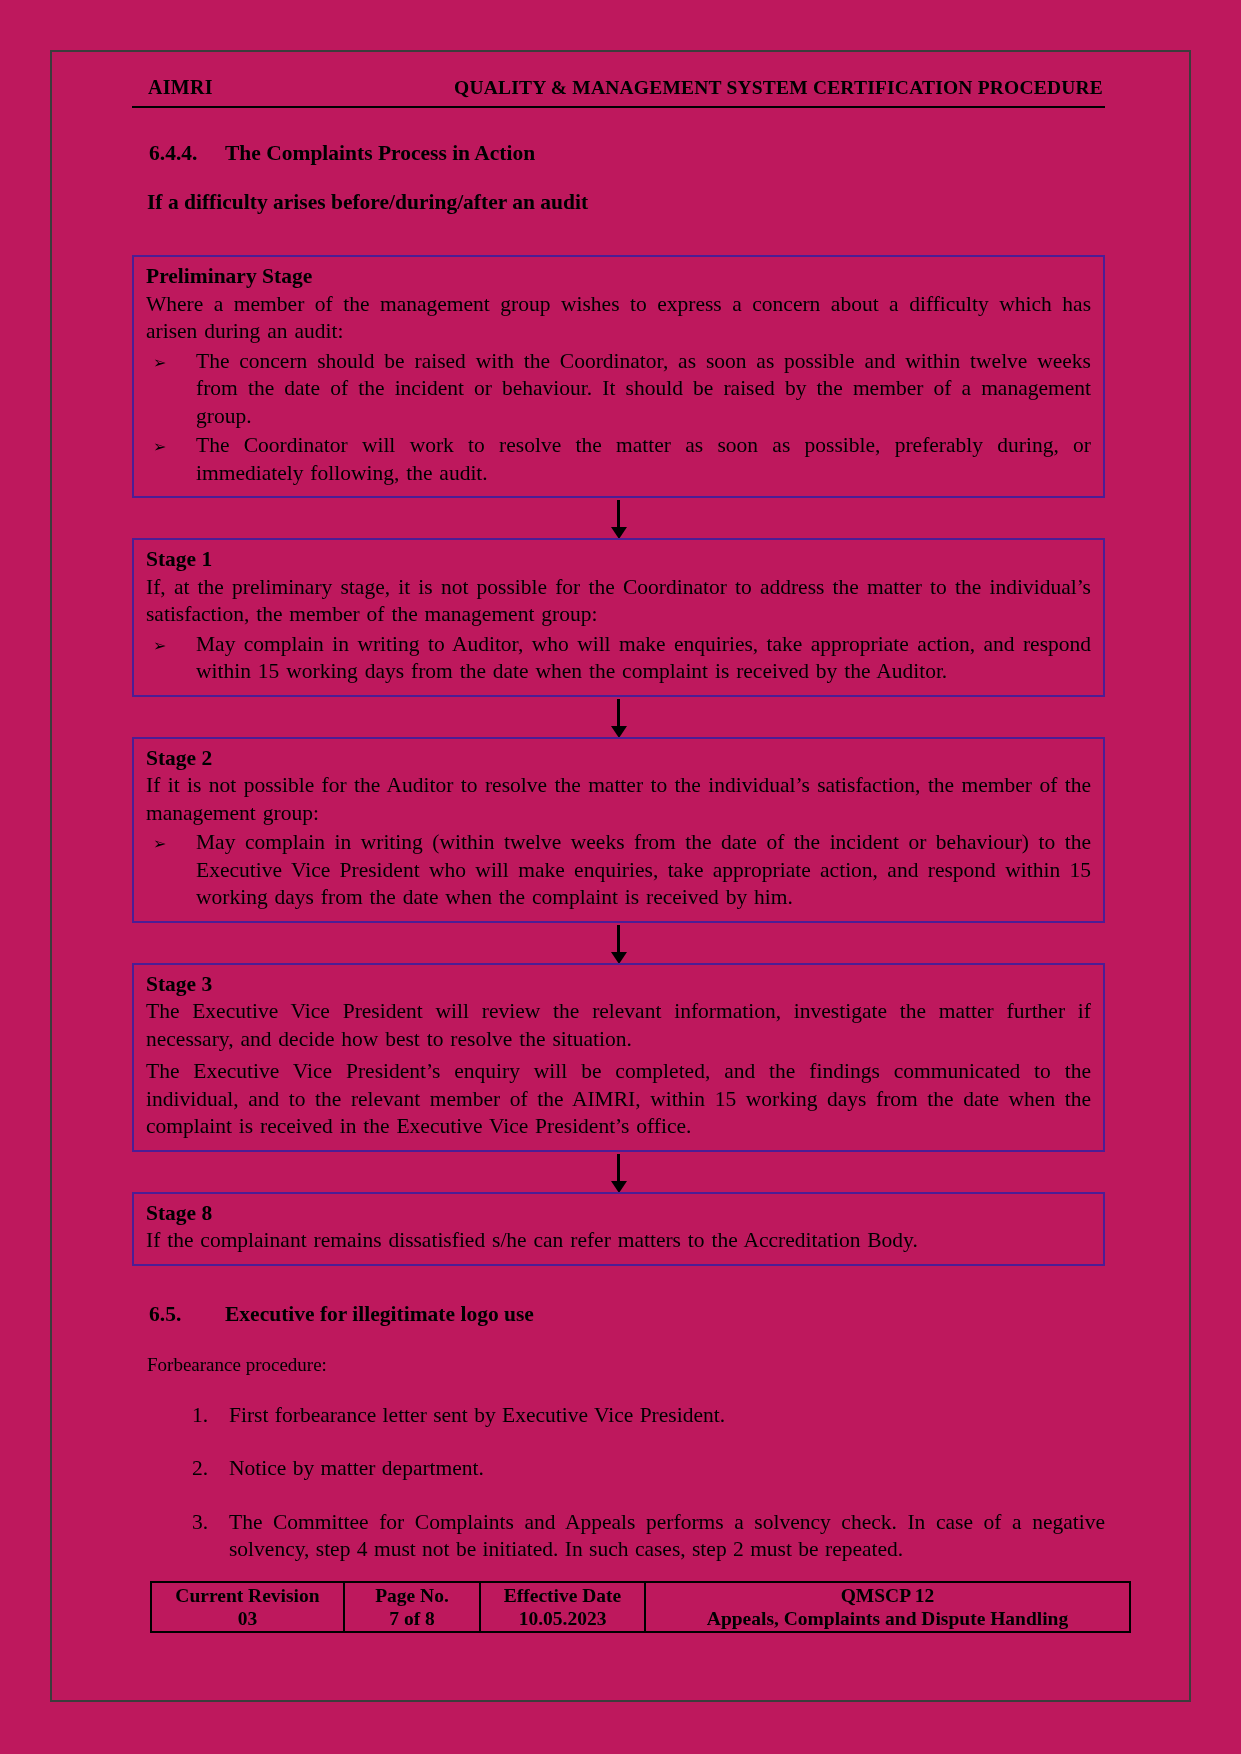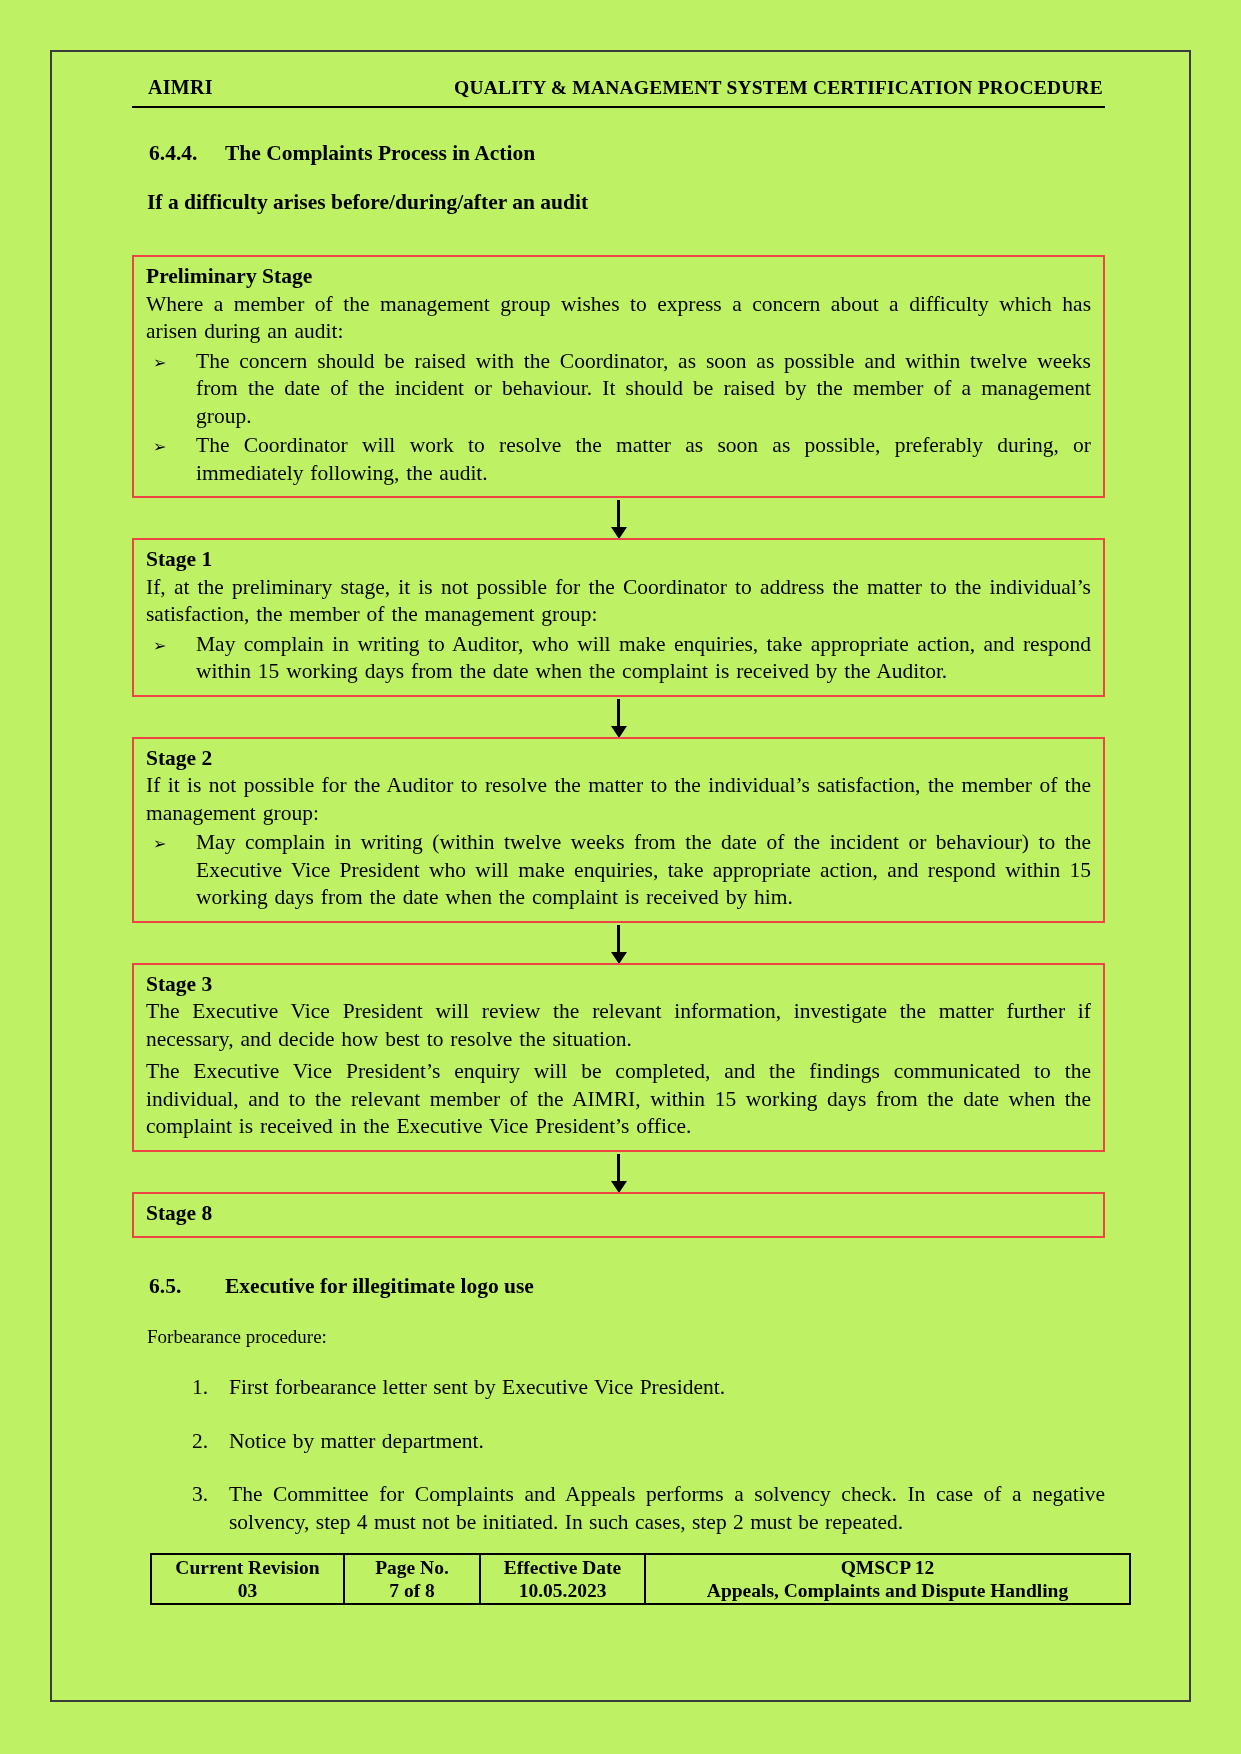--- a/index.html
+++ b/index.html
@@ -6,21 +6,21 @@
     margin: 0;
     padding: 0;
     background: #ffffff;
     font-family: "Liberation Serif", serif;
     color: #000000;
   }
   .page {
     position: relative;
     width: 1241px;
     height: 1754px;
-    background: #bef264;
+    background: #be185d;
     overflow: hidden;
   }
   .page-frame {
     position: absolute;
     left: 50px;
     top: 50px;
     width: 1141px;
     height: 1652px;
     border: 2px solid #3c3c3c;
     box-sizing: border-box;
@@ -64,21 +64,21 @@
   }
   .subheading {
     font-weight: bold;
     font-size: 21.5px;
     margin-top: 24px;
     padding-left: 15px;
   }
   .section-heading.logo-use { margin-top: 36px; }
   
   .stage-box {
-    border: 2px solid #ef4444;
+    border: 2px solid #4c1d95;
     box-sizing: border-box;
     padding: 6px 12px 9px 12px;
     font-size: 21.5px;
     line-height: 27.5px;
   }
   .stage-box.first { margin-top: 40px; }
   .stage-title {
     font-weight: bold;
   }
   .stage-text {
@@ -234,20 +234,21 @@
       <div class="stage-text stage-para">The Executive Vice President’s enquiry will be completed, and the findings communicated to the individual, and to the relevant member of the AIMRI, within 15 working days from the date when the complaint is received in the Executive Vice President’s office.</div>
     </div>
 
     <div class="flow-arrow">
       <div class="shaft"></div>
         <div class="head"></div>
     </div>
 
     <div class="stage-box">
       <div class="stage-title">Stage 8</div>
+      <div class="stage-text">If the complainant remains dissatisfied s/he can refer matters to the Accreditation Body.</div>
     </div>
 
     <div class="section-heading logo-use">
       <span class="num">6.5.</span>
       <span class="ttl">Executive for illegitimate logo use</span>
     </div>
 
     <div class="forbearance-label">Forbearance procedure:</div>
 
     <div class="step">

